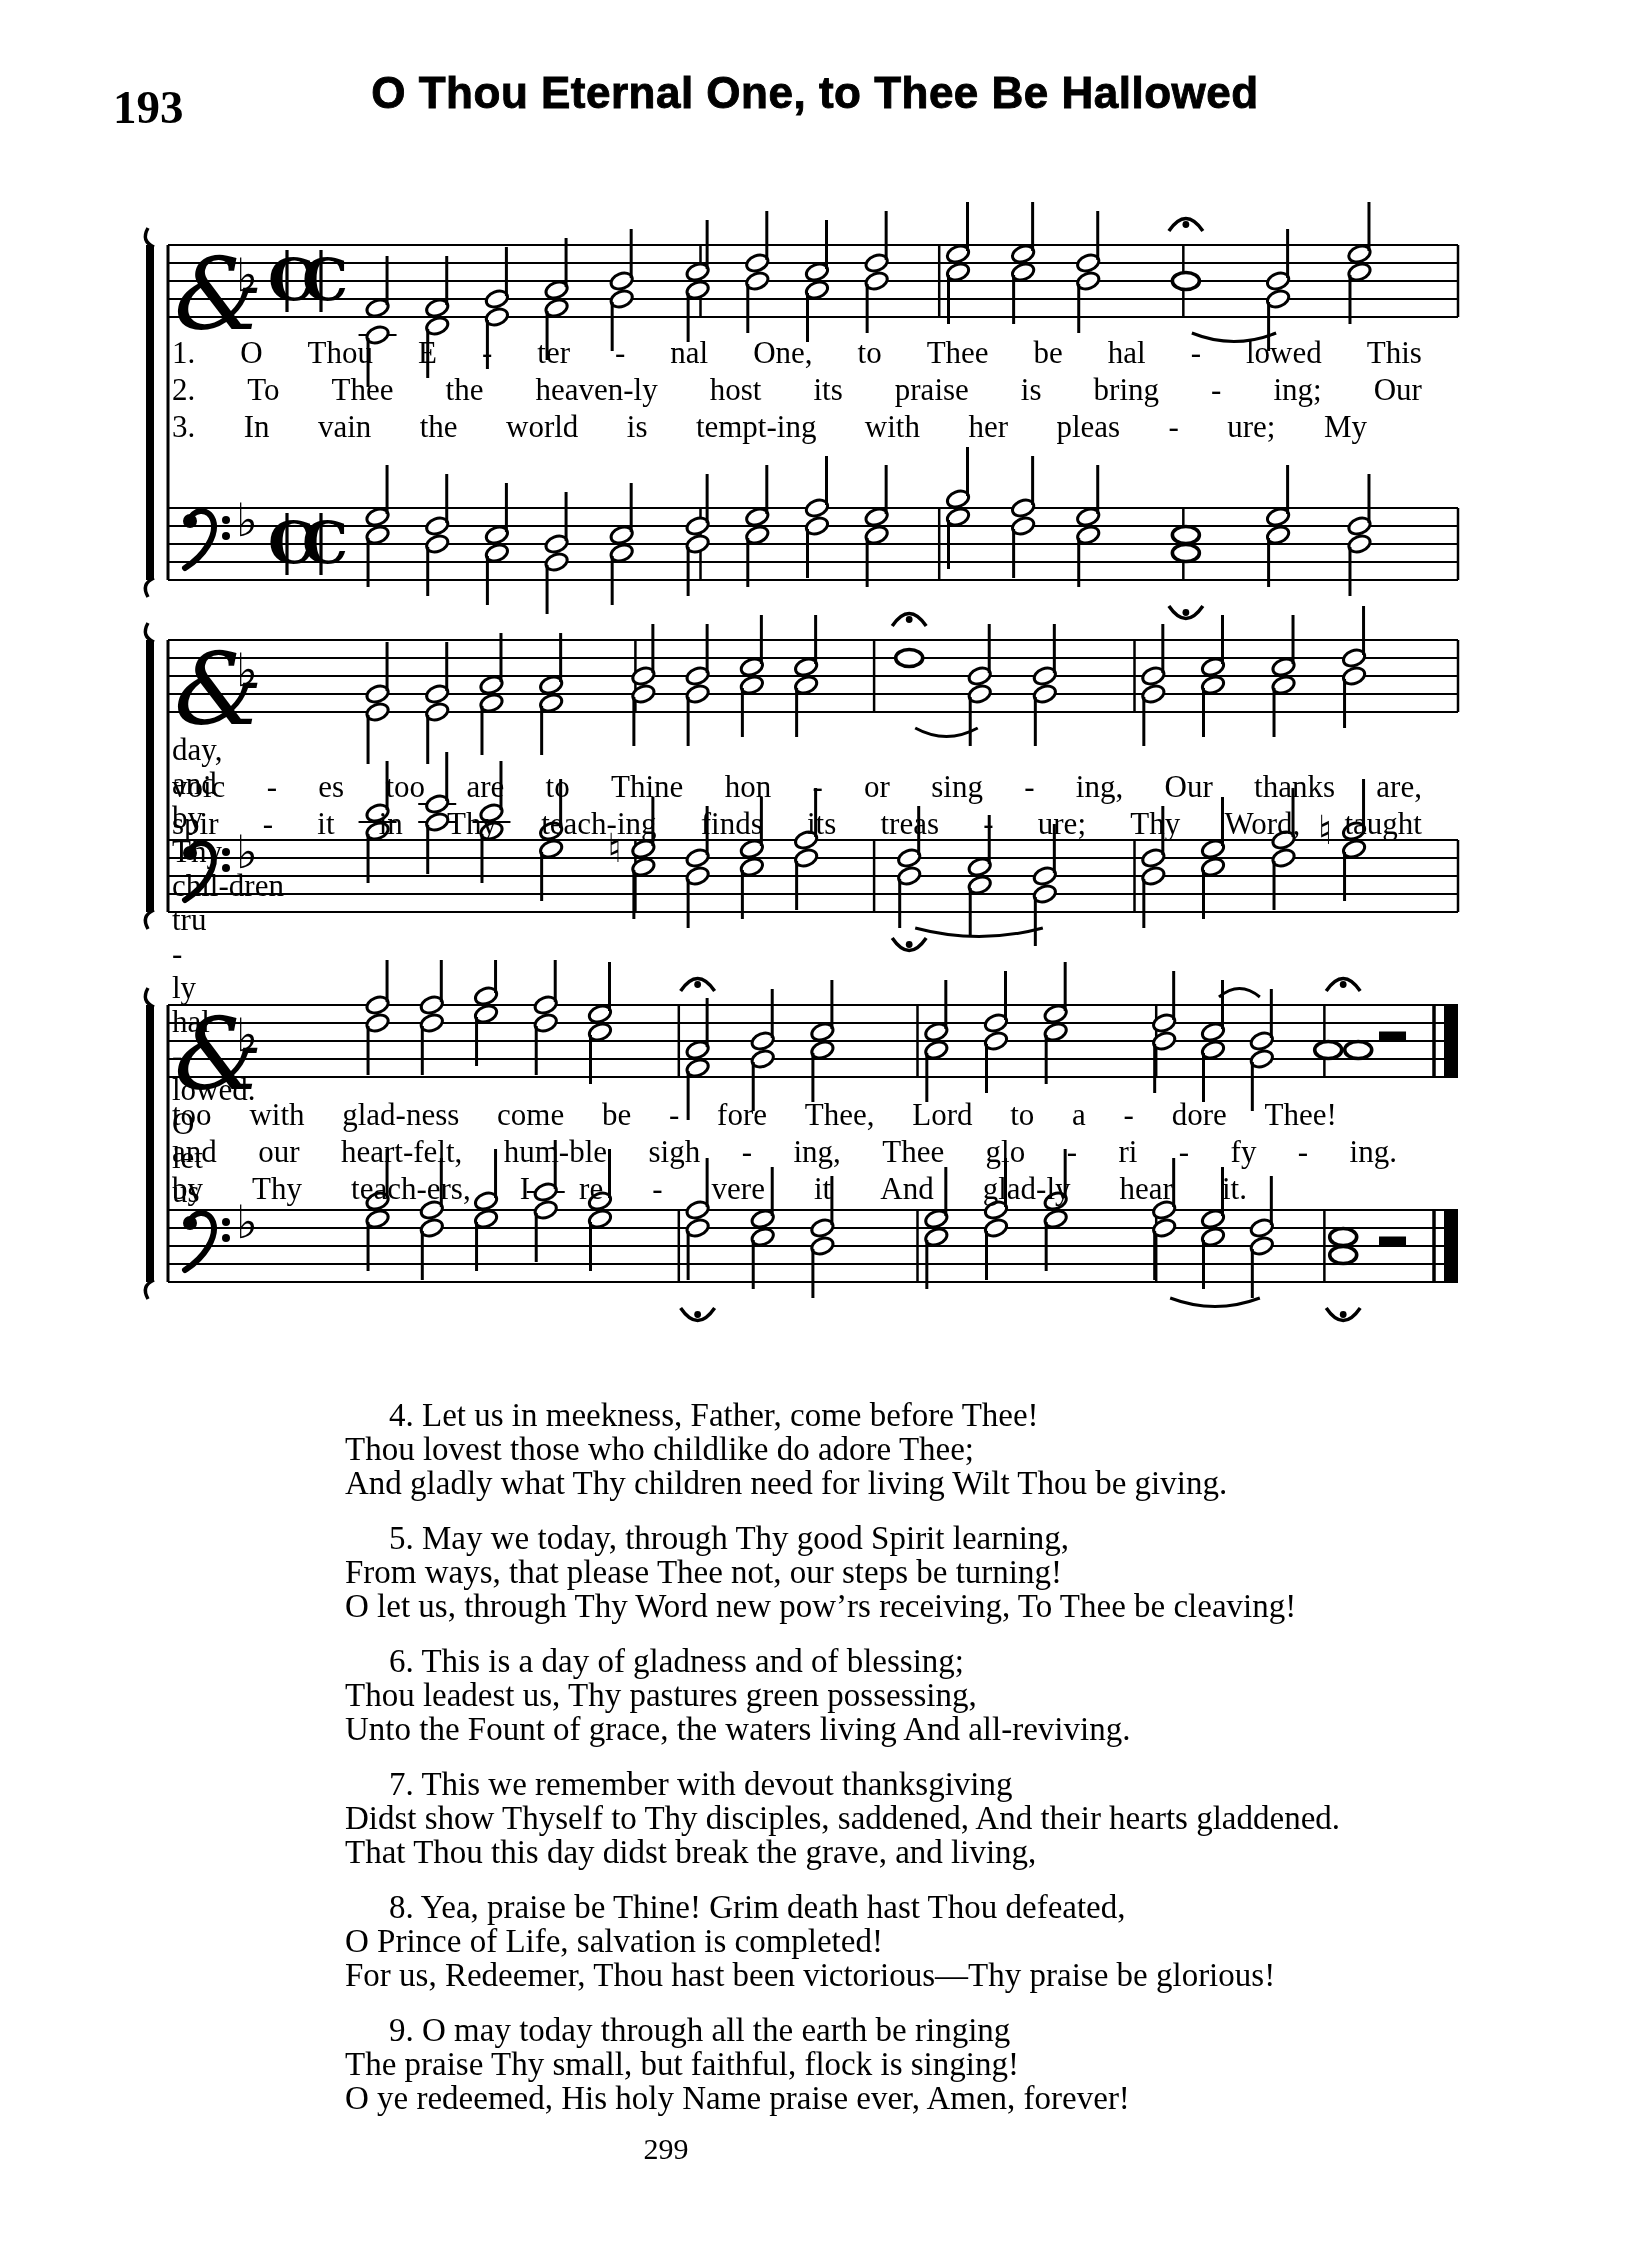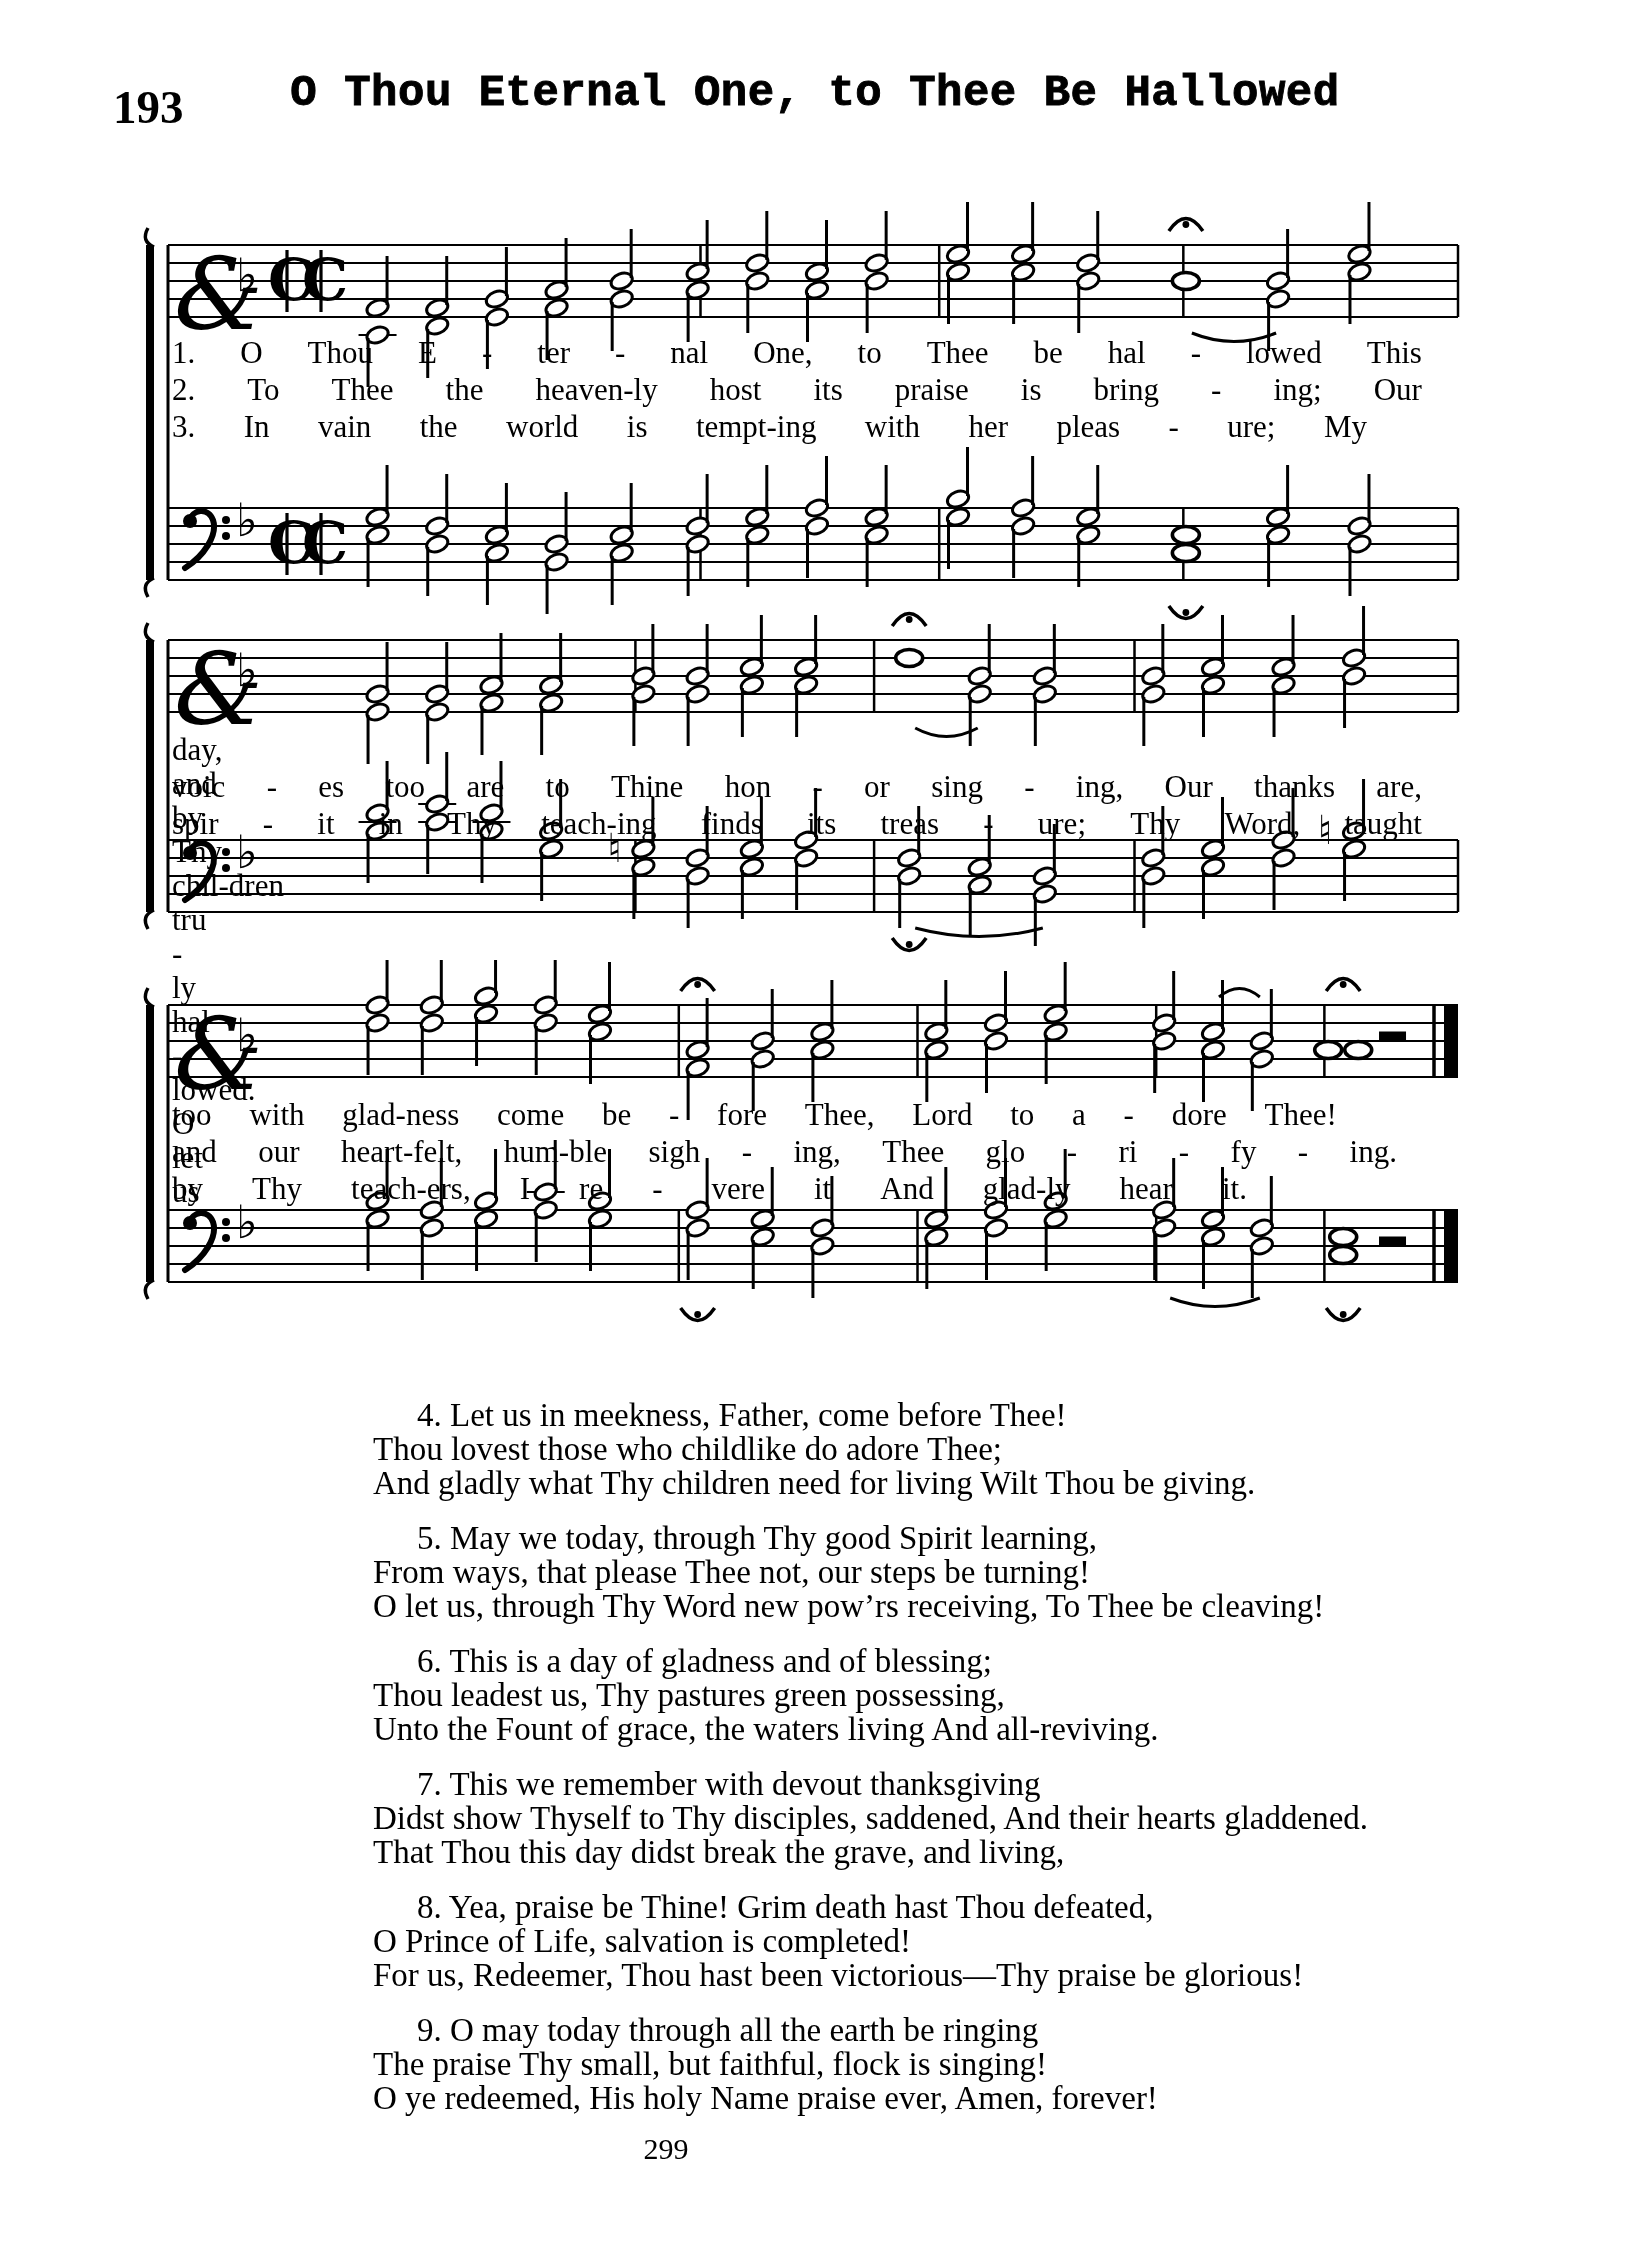--- a/index.html
+++ b/index.html
@@ -9,34 +9,34 @@
     font-family:"Liberation Serif", serif;
     overflow:hidden;
   }
   #hymn-number {
     position:absolute; left:113px; top:80px;
     font-size:47px; font-weight:bold;
   }
   #hymn-title {
     position:absolute; left:240px; width:1150px; top:68px;
     text-align:center; font-size:44px; font-weight:bold;
-    font-family:Liberation Mono, monospace; letter-spacing:0.5px;
+    font-family:Liberation Sans, sans-serif; letter-spacing:0.5px;
     -webkit-text-stroke:0.9px #000;
   }
   .system { position:absolute; left:140px; width:1330px; }
   .system svg { display:block; }
   .lyric-row {
     position:absolute; left:172px;
     display:flex; justify-content:space-between;
     font-size:31px; line-height:34px; white-space:nowrap;
   }
   .lyric-row span { display:inline-block; }
   #verses {
     position:absolute; left:345px; top:1398px; width:1200px;
-    font-size:33px; line-height:34px;margin-left:28px;
+    font-size:33px; line-height:34px;
   }
   .verse { margin-bottom:21px; }
   .verse-line { white-space:nowrap; }
   .verse-line.first { text-indent:44px; }
   #page-number {
     position:absolute; left:0; top:2132px; width:1332px;
     text-align:center; font-size:30px;
   }
 </style>
 </head>

